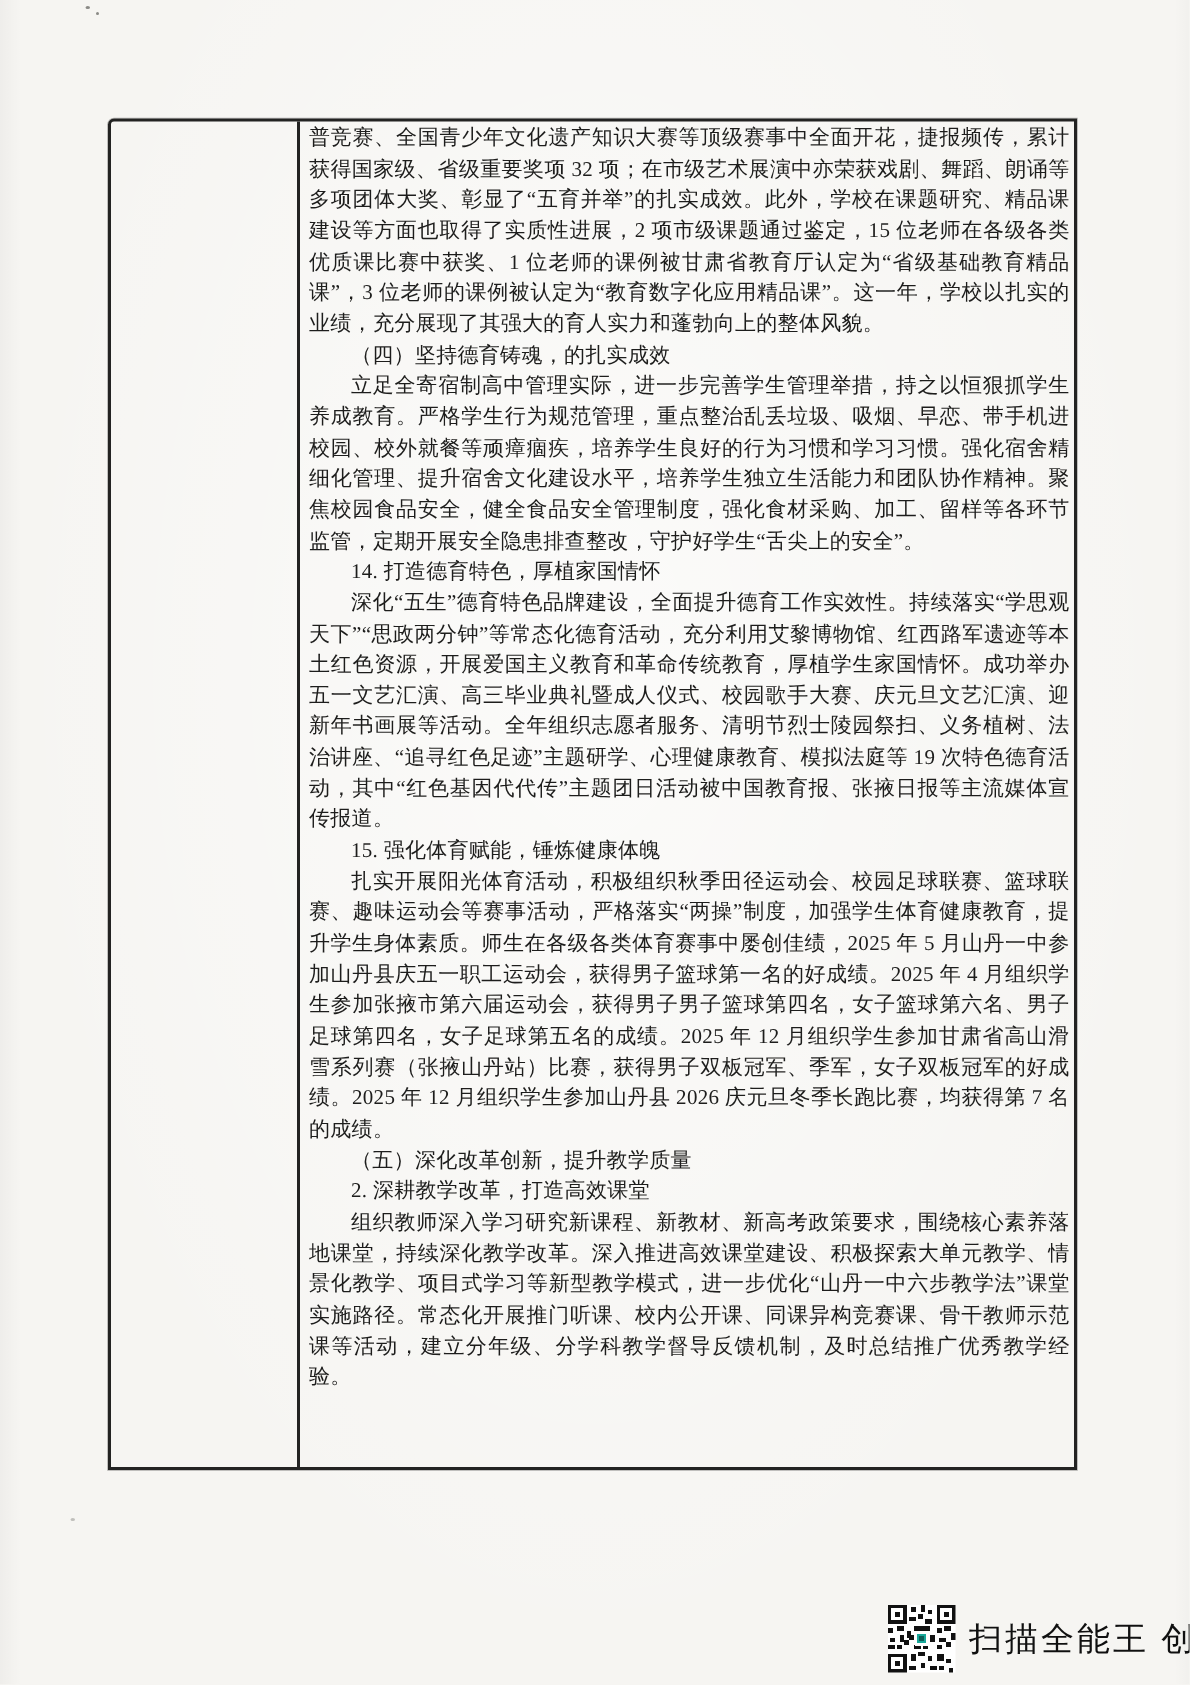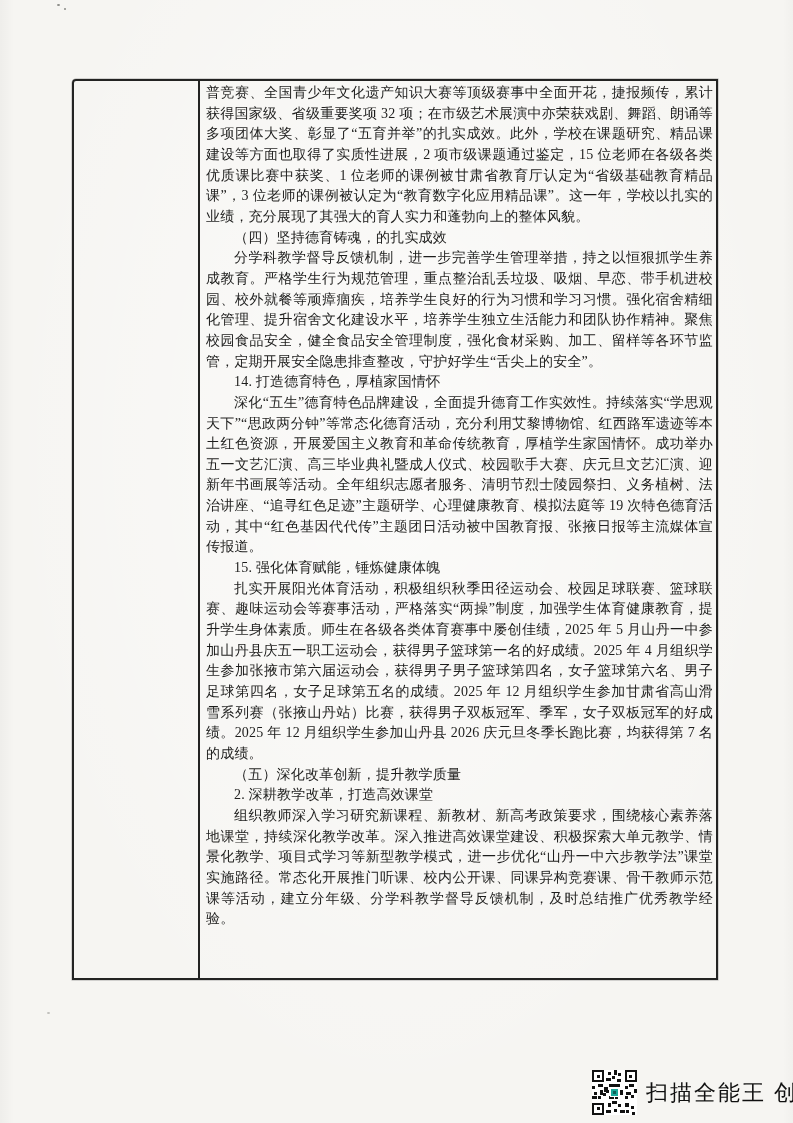--- a/index.html
+++ b/index.html
@@ -75,21 +75,21 @@
 <div class="paper-shade"></div>
 <span class="speck s1"></span>
 <span class="speck s2"></span>
 <span class="speck s3"></span>
 
 <div class="doc-table">
   <div class="left-cell"></div>
   <div class="content-cell">
     <p class="body-text no-indent">普竞赛、全国青少年文化遗产知识大赛等顶级赛事中全面开花，捷报频传，累计获得国家级、省级重要奖项 32 项；在市级艺术展演中亦荣获戏剧、舞蹈、朗诵等多项团体大奖、彰显了“五育并举”的扎实成效。此外，学校在课题研究、精品课建设等方面也取得了实质性进展，2 项市级课题通过鉴定，15 位老师在各级各类优质课比赛中获奖、1 位老师的课例被甘肃省教育厅认定为“省级基础教育精品课”，3 位老师的课例被认定为“教育数字化应用精品课”。这一年，学校以扎实的业绩，充分展现了其强大的育人实力和蓬勃向上的整体风貌。</p>
     <p class="body-text">（四）坚持德育铸魂，的扎实成效</p>
-    <p class="body-text">分学科教学督导反馈机制，进一步完善学生管理举措，持之以恒狠抓学生养成教育。严格学生行为规范管理，重点整治乱丢垃圾、吸烟、早恋、带手机进校园、校外就餐等顽瘴痼疾，培养学生良好的行为习惯和学习习惯。强化宿舍精细化管理、提升宿舍文化建设水平，培养学生独立生活能力和团队协作精神。聚焦校园食品安全，健全食品安全管理制度，强化食材采购、加工、留样等各环节监管，定期开展安全隐患排查整改，守护好学生“舌尖上的安全”。</p>
+    <p class="body-text">立足全寄宿制高中管理实际，进一步完善学生管理举措，持之以恒狠抓学生养成教育。严格学生行为规范管理，重点整治乱丢垃圾、吸烟、早恋、带手机进校园、校外就餐等顽瘴痼疾，培养学生良好的行为习惯和学习习惯。强化宿舍精细化管理、提升宿舍文化建设水平，培养学生独立生活能力和团队协作精神。聚焦校园食品安全，健全食品安全管理制度，强化食材采购、加工、留样等各环节监管，定期开展安全隐患排查整改，守护好学生“舌尖上的安全”。</p>
     <p class="body-text">14. 打造德育特色，厚植家国情怀</p>
     <p class="body-text">深化“五生”德育特色品牌建设，全面提升德育工作实效性。持续落实“学思观天下”“思政两分钟”等常态化德育活动，充分利用艾黎博物馆、红西路军遗迹等本土红色资源，开展爱国主义教育和革命传统教育，厚植学生家国情怀。成功举办五一文艺汇演、高三毕业典礼暨成人仪式、校园歌手大赛、庆元旦文艺汇演、迎新年书画展等活动。全年组织志愿者服务、清明节烈士陵园祭扫、义务植树、法治讲座、“追寻红色足迹”主题研学、心理健康教育、模拟法庭等 19 次特色德育活动，其中“红色基因代代传”主题团日活动被中国教育报、张掖日报等主流媒体宣传报道。</p>
     <p class="body-text">15. 强化体育赋能，锤炼健康体魄</p>
     <p class="body-text">扎实开展阳光体育活动，积极组织秋季田径运动会、校园足球联赛、篮球联赛、趣味运动会等赛事活动，严格落实“两操”制度，加强学生体育健康教育，提升学生身体素质。师生在各级各类体育赛事中屡创佳绩，2025 年 5 月山丹一中参加山丹县庆五一职工运动会，获得男子篮球第一名的好成绩。2025 年 4 月组织学生参加张掖市第六届运动会，获得男子男子篮球第四名，女子篮球第六名、男子足球第四名，女子足球第五名的成绩。2025 年 12 月组织学生参加甘肃省高山滑雪系列赛（张掖山丹站）比赛，获得男子双板冠军、季军，女子双板冠军的好成绩。2025 年 12 月组织学生参加山丹县 2026 庆元旦冬季长跑比赛，均获得第 7 名的成绩。</p>
     <p class="body-text">（五）深化改革创新，提升教学质量</p>
     <p class="body-text">2. 深耕教学改革，打造高效课堂</p>
     <p class="body-text">组织教师深入学习研究新课程、新教材、新高考政策要求，围绕核心素养落地课堂，持续深化教学改革。深入推进高效课堂建设、积极探索大单元教学、情景化教学、项目式学习等新型教学模式，进一步优化“山丹一中六步教学法”课堂实施路径。常态化开展推门听课、校内公开课、同课异构竞赛课、骨干教师示范课等活动，建立分年级、分学科教学督导反馈机制，及时总结推广优秀教学经验。</p>
 
   </div>
 </div>

